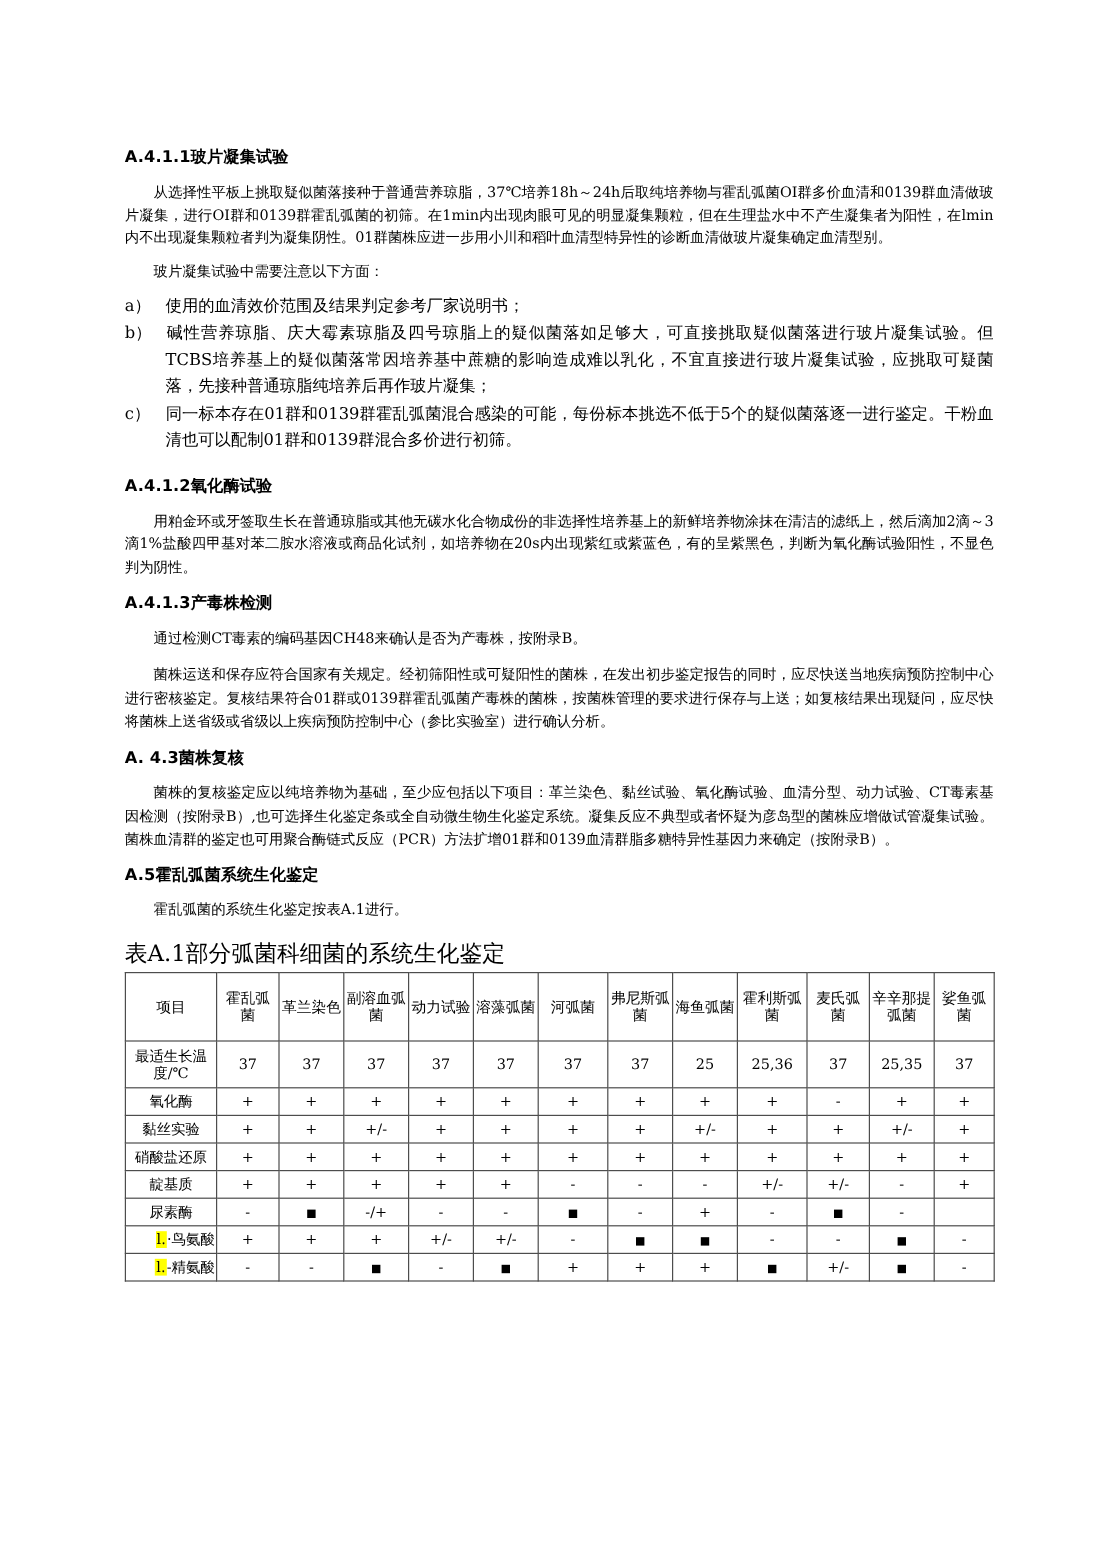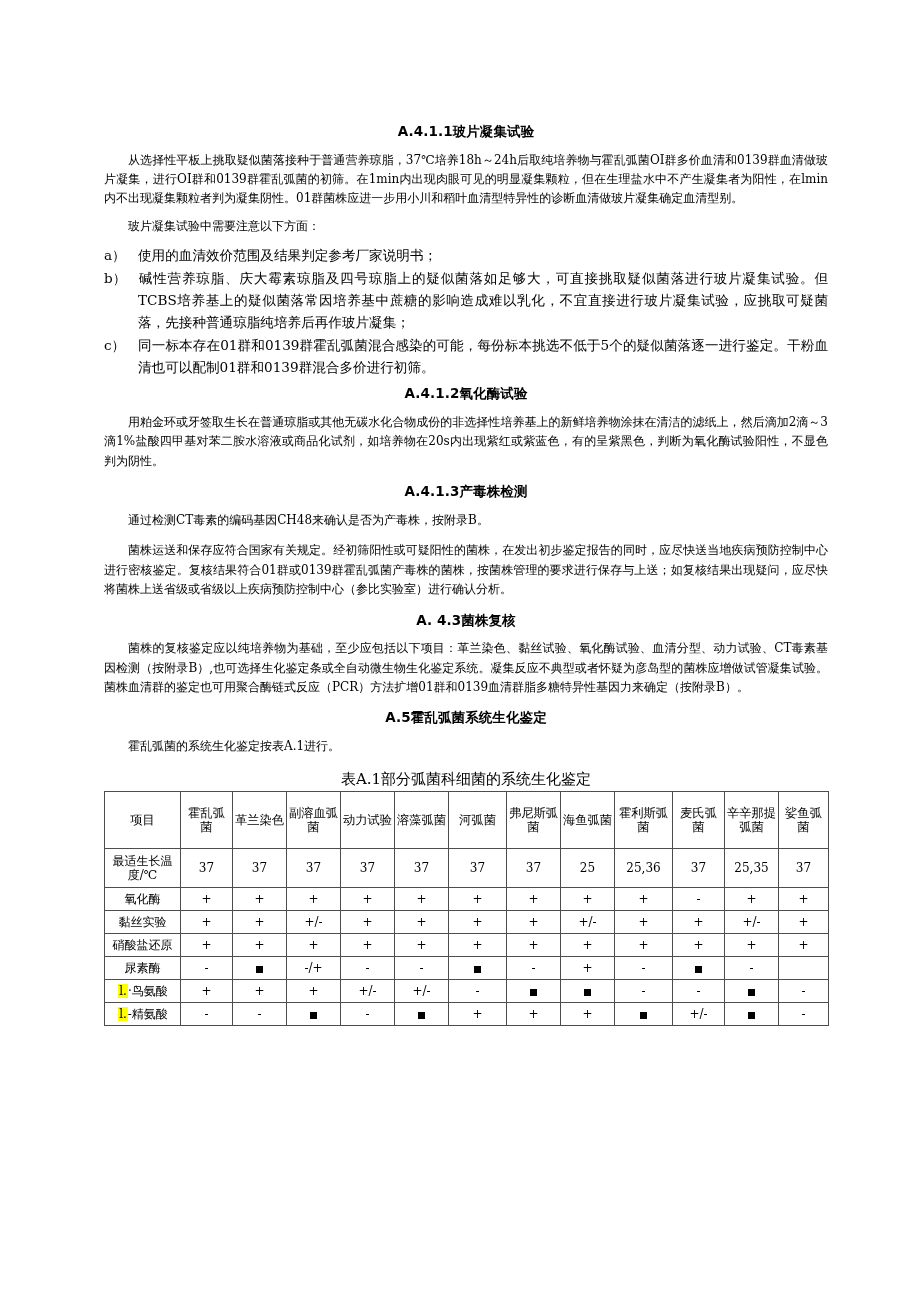--- a/index.html
+++ b/index.html
@@ -24,38 +24,37 @@
   }
 
   
   .h-sec {
     font-family: "DejaVu Sans", "Liberation Sans", sans-serif;
     font-size: 13.5px;
     font-weight: 600;
     line-height: 1.45;
     letter-spacing: 0.1px;
     margin: 0 0 9px 0;
-    text-align: center;
   }
 
   
   .para {
     font-family: "DejaVu Serif", "Liberation Serif", serif;
     font-size: 12px;
     line-height: 1.62;
     text-align: justify;
     text-justify: inter-ideograph;
     margin: 0 0 8px 0;
     text-indent: 2em;
   }
   .para.lastline { margin-bottom: 11px; }
 
   
   .list {
-    margin: 0 0 6px 0;
+    margin: 0 0 18px 0;
     padding: 0;
     list-style: none;
   }
   .list li {
     font-family: "DejaVu Serif", "Liberation Serif", serif;
     font-size: 13.6px;
     line-height: 1.62;
     text-align: justify;
     text-justify: inter-ideograph;
     padding-left: 34px;
@@ -65,22 +64,21 @@
   .list li .marker {
     display: inline-block;
     width: 34px;
     text-indent: 0;
   }
   .list li .cont { text-indent: 0; }
 
   
   .table-caption {
     font-family: "DejaVu Serif", "Liberation Serif", serif;
-    font-size: 15px;
-    text-align: center;
+    font-size: 19px;
     margin: 14px 0 2px 0;
   }
   table.bio {
     border-collapse: collapse;
     width: 724px;
     table-layout: fixed;
     font-family: "DejaVu Serif", "Liberation Serif", serif;
   }
   table.bio td, table.bio th {
     border: 1px solid #4d4d4d;
@@ -97,21 +95,21 @@
     font-size: 12.3px;
   }
   table.bio tbody td {
     height: 18px;
   }
   table.bio tbody tr.temp td { height: 34px; }
   td.rowlabel, th.rowlabel {
     font-size: 12.3px;
   }
   td.rowlabel.lmark {
-    text-align: center;
+    text-align: right;
     padding-left: 2px;
   }
   .hl {
     background: #ffff00;
     padding: 0 1px;
   }
   .sq {
     display: inline-block;
     width: 7px;
     height: 7px;
@@ -244,20 +242,35 @@
           <td>+</td>
           <td>+</td>
           <td>+</td>
           <td>+</td>
           <td>+</td>
           <td>+</td>
           <td>+</td>
           <td>+</td>
         </tr>
         <tr>
+          <td class="rowlabel">靛基质</td>
+          <td>+</td>
+          <td>+</td>
+          <td>+</td>
+          <td>+</td>
+          <td>+</td>
+          <td>-</td>
+          <td>-</td>
+          <td>-</td>
+          <td>+/-</td>
+          <td>+/-</td>
+          <td>-</td>
+          <td>+</td>
+        </tr>
+        <tr>
           <td class="rowlabel">尿素酶</td>
           <td>-</td>
           <td><span class="sq"></span></td>
           <td>-/+</td>
           <td>-</td>
           <td>-</td>
           <td><span class="sq"></span></td>
           <td>-</td>
           <td>+</td>
           <td>-</td>

